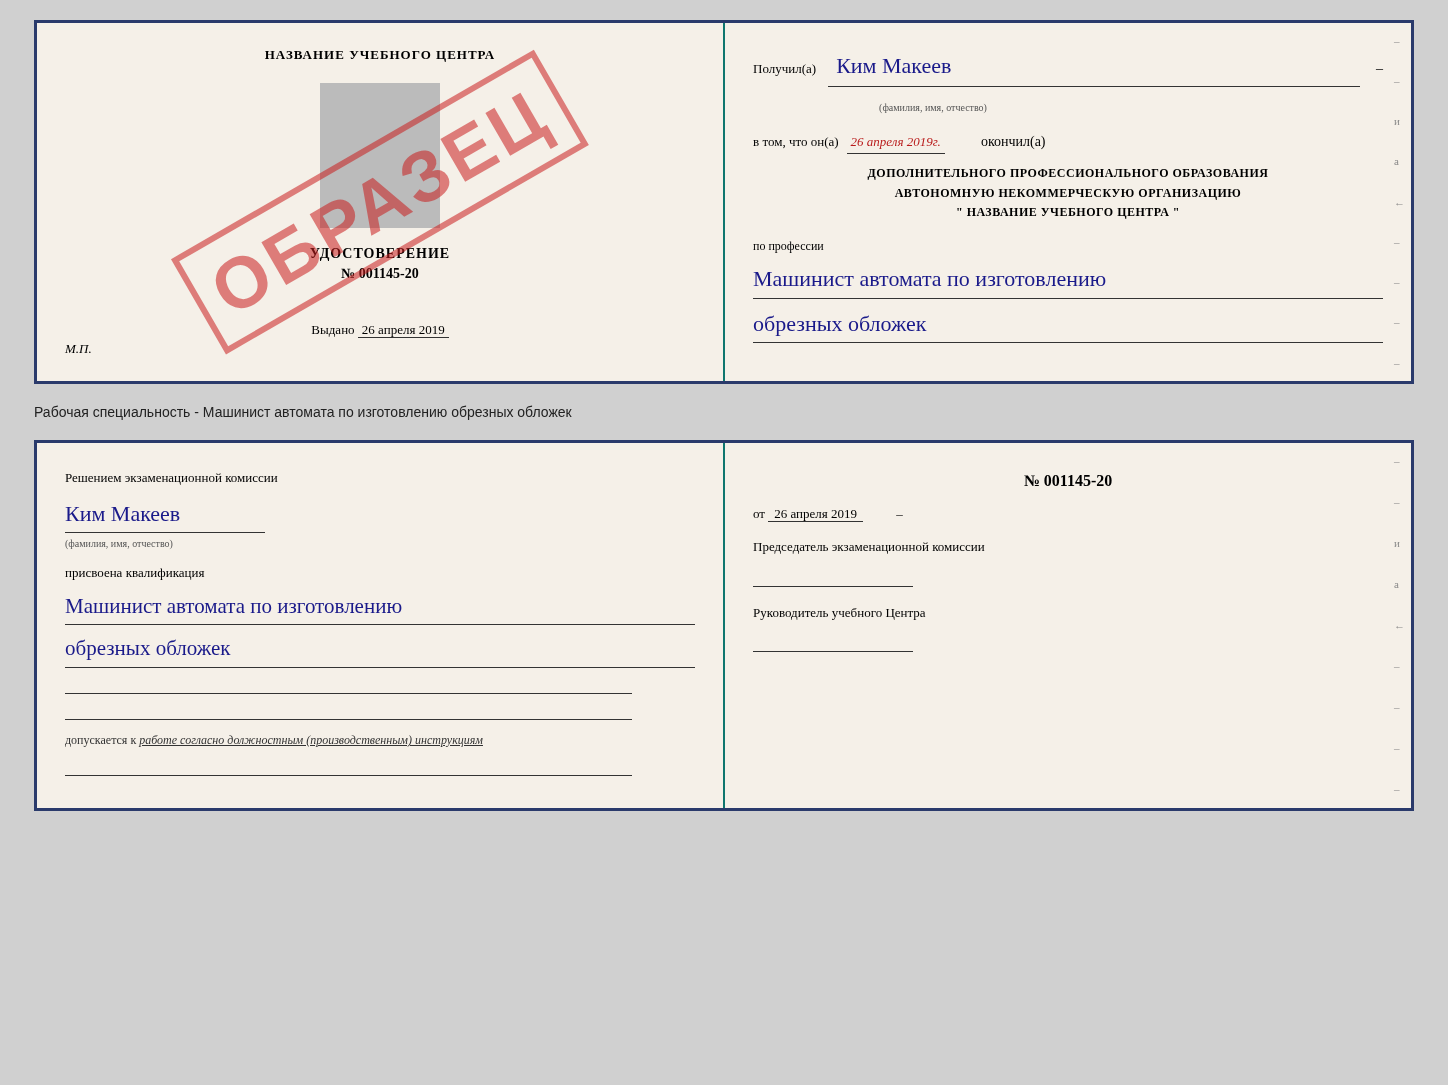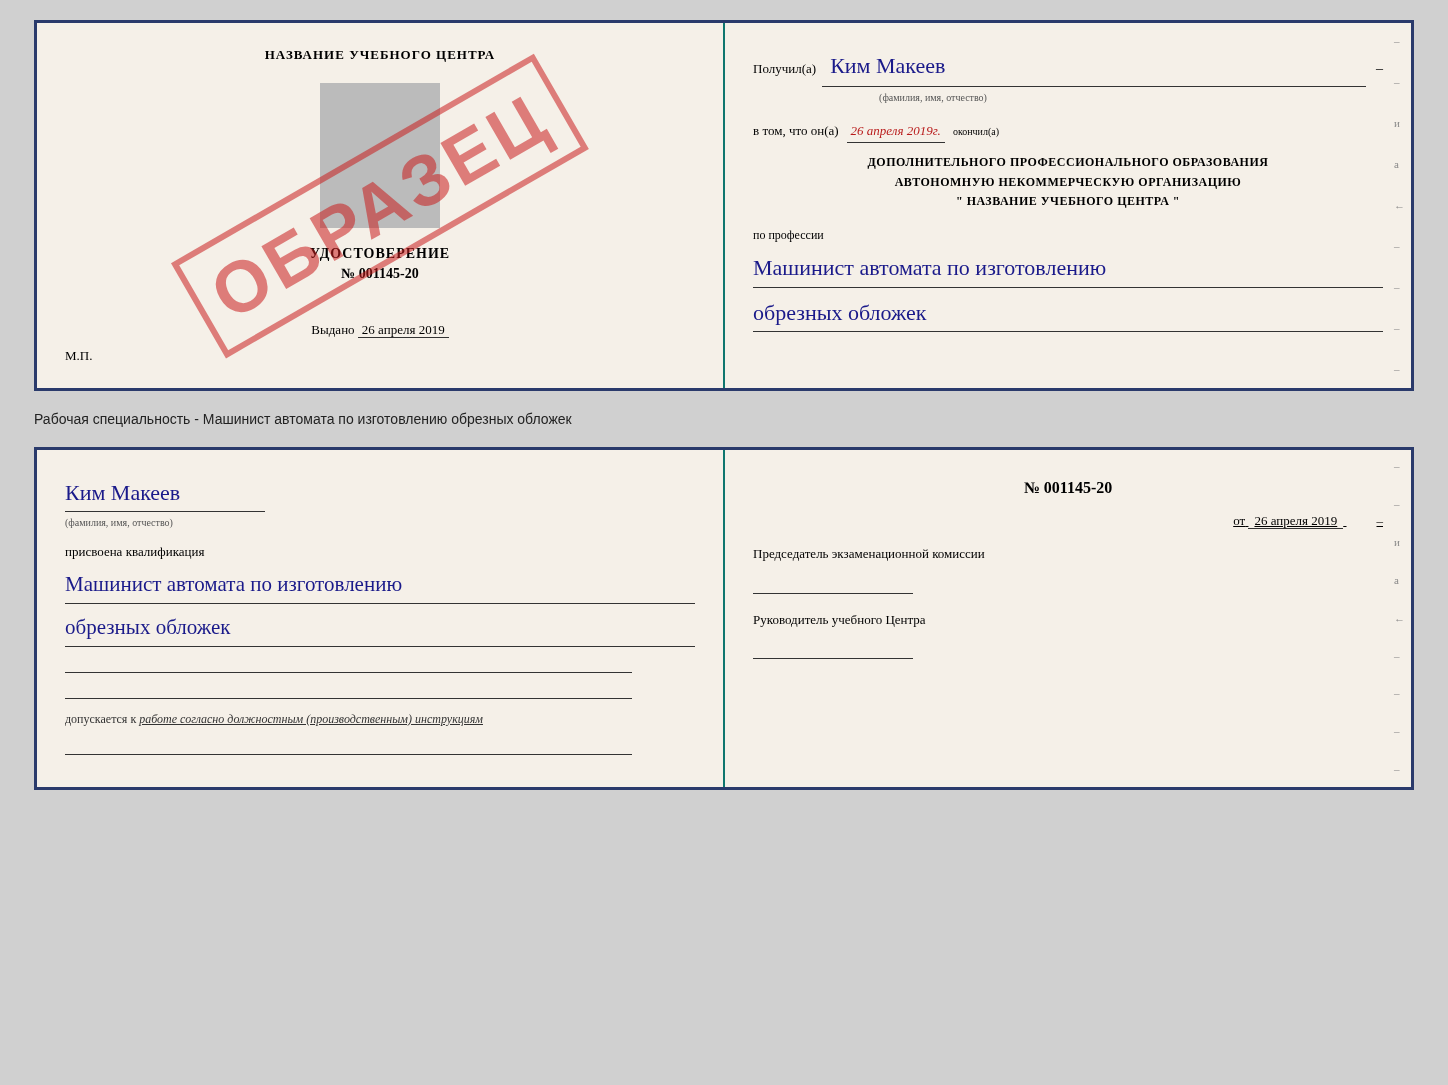--- a/index.html
+++ b/index.html
@@ -73,22 +73,23 @@
     }
 
     .vydano-line {
       font-size: 13px;
       margin-top: 40px;
       text-align: center;
     }
 
     .mp-label {
       font-size: 13px;
-      margin-top: 10px;
+      margin-top: 3px;
       align-self: flex-start;
+      font-style: italic;
     }
 
     
     .obrazec-stamp {
       position: absolute;
       top: 50%;
       left: 50%;
       transform: translate(-50%, -50%) rotate(-30deg);
       font-size: 72px;
       font-weight: 900;
@@ -103,22 +104,22 @@
 
     
     .top-doc .doc-right {
       font-size: 13px;
       line-height: 1.7;
     }
 
     .poluchil-line {
       display: flex;
       align-items: baseline;
-      gap: 6px;
-      margin-bottom: 2px;
+      gap: 12px;
+      margin-bottom: 12px;
     }
 
     .poluchil-label { font-size: 13px; }
 
     .handwritten-name {
       font-family: 'Brush Script MT', cursive, serif;
       font-size: 22px;
       color: #1a1a8a;
       border-bottom: 1px solid #333;
       padding: 0 8px 2px;
@@ -144,21 +145,21 @@
     }
 
     .date-handwritten {
       font-style: italic;
       font-size: 13px;
       color: #b91c1c;
       border-bottom: 1px solid #333;
       padding: 0 4px;
     }
 
-    .okonchil-label { font-size: 10px; }
+    .okonchil-label { font-size: 14px; margin-left: 28px; }
 
     .org-block {
       margin-top: 10px;
       text-align: center;
       font-size: 12px;
       font-weight: bold;
       letter-spacing: 0.5px;
       line-height: 1.6;
       text-transform: uppercase;
     }
@@ -275,23 +276,22 @@
 
     .protokol-number {
       font-size: 16px;
       font-weight: bold;
       text-align: center;
       margin-bottom: 6px;
     }
 
     .protokol-date {
       font-size: 13px;
-      text-align: right;
+      text-align: left;
       margin-bottom: 8px;
-      text-decoration: underline;
     }
 
     .signature-block {
       margin-top: 10px;
       font-size: 13px;
     }
 
     .signature-line {
       border-bottom: 1px solid #333;
       width: 160px;
@@ -354,20 +354,21 @@
       <span>–</span>
     </div>
   </div>
 </div>
 
 <div class="subtitle-line">Рабочая специальность - Машинист автомата по изготовлению обрезных обложек</div>
 
 <div class="document-section bottom-doc">
 
   <div class="doc-left">
+    <div class="resheniem-line">Решением экзаменационной комиссии</div>
     <span class="handwritten-name-bottom">Ким Макеев</span>
     <div class="fio-hint-bottom">(фамилия, имя, отчество)</div>
     <div class="prisvoena-label">присвоена квалификация</div>
     <span class="handwritten-qual">Машинист автомата по изготовлению</span>
     <span class="handwritten-qual">обрезных обложек</span>
     <div class="line-blank"></div>
     <div class="line-blank"></div>
     <div class="dopuskaetsya-line">
       <span>допускается к</span>
       <span class="italic-underline">работе согласно должностным (производственным) инструкциям</span>

